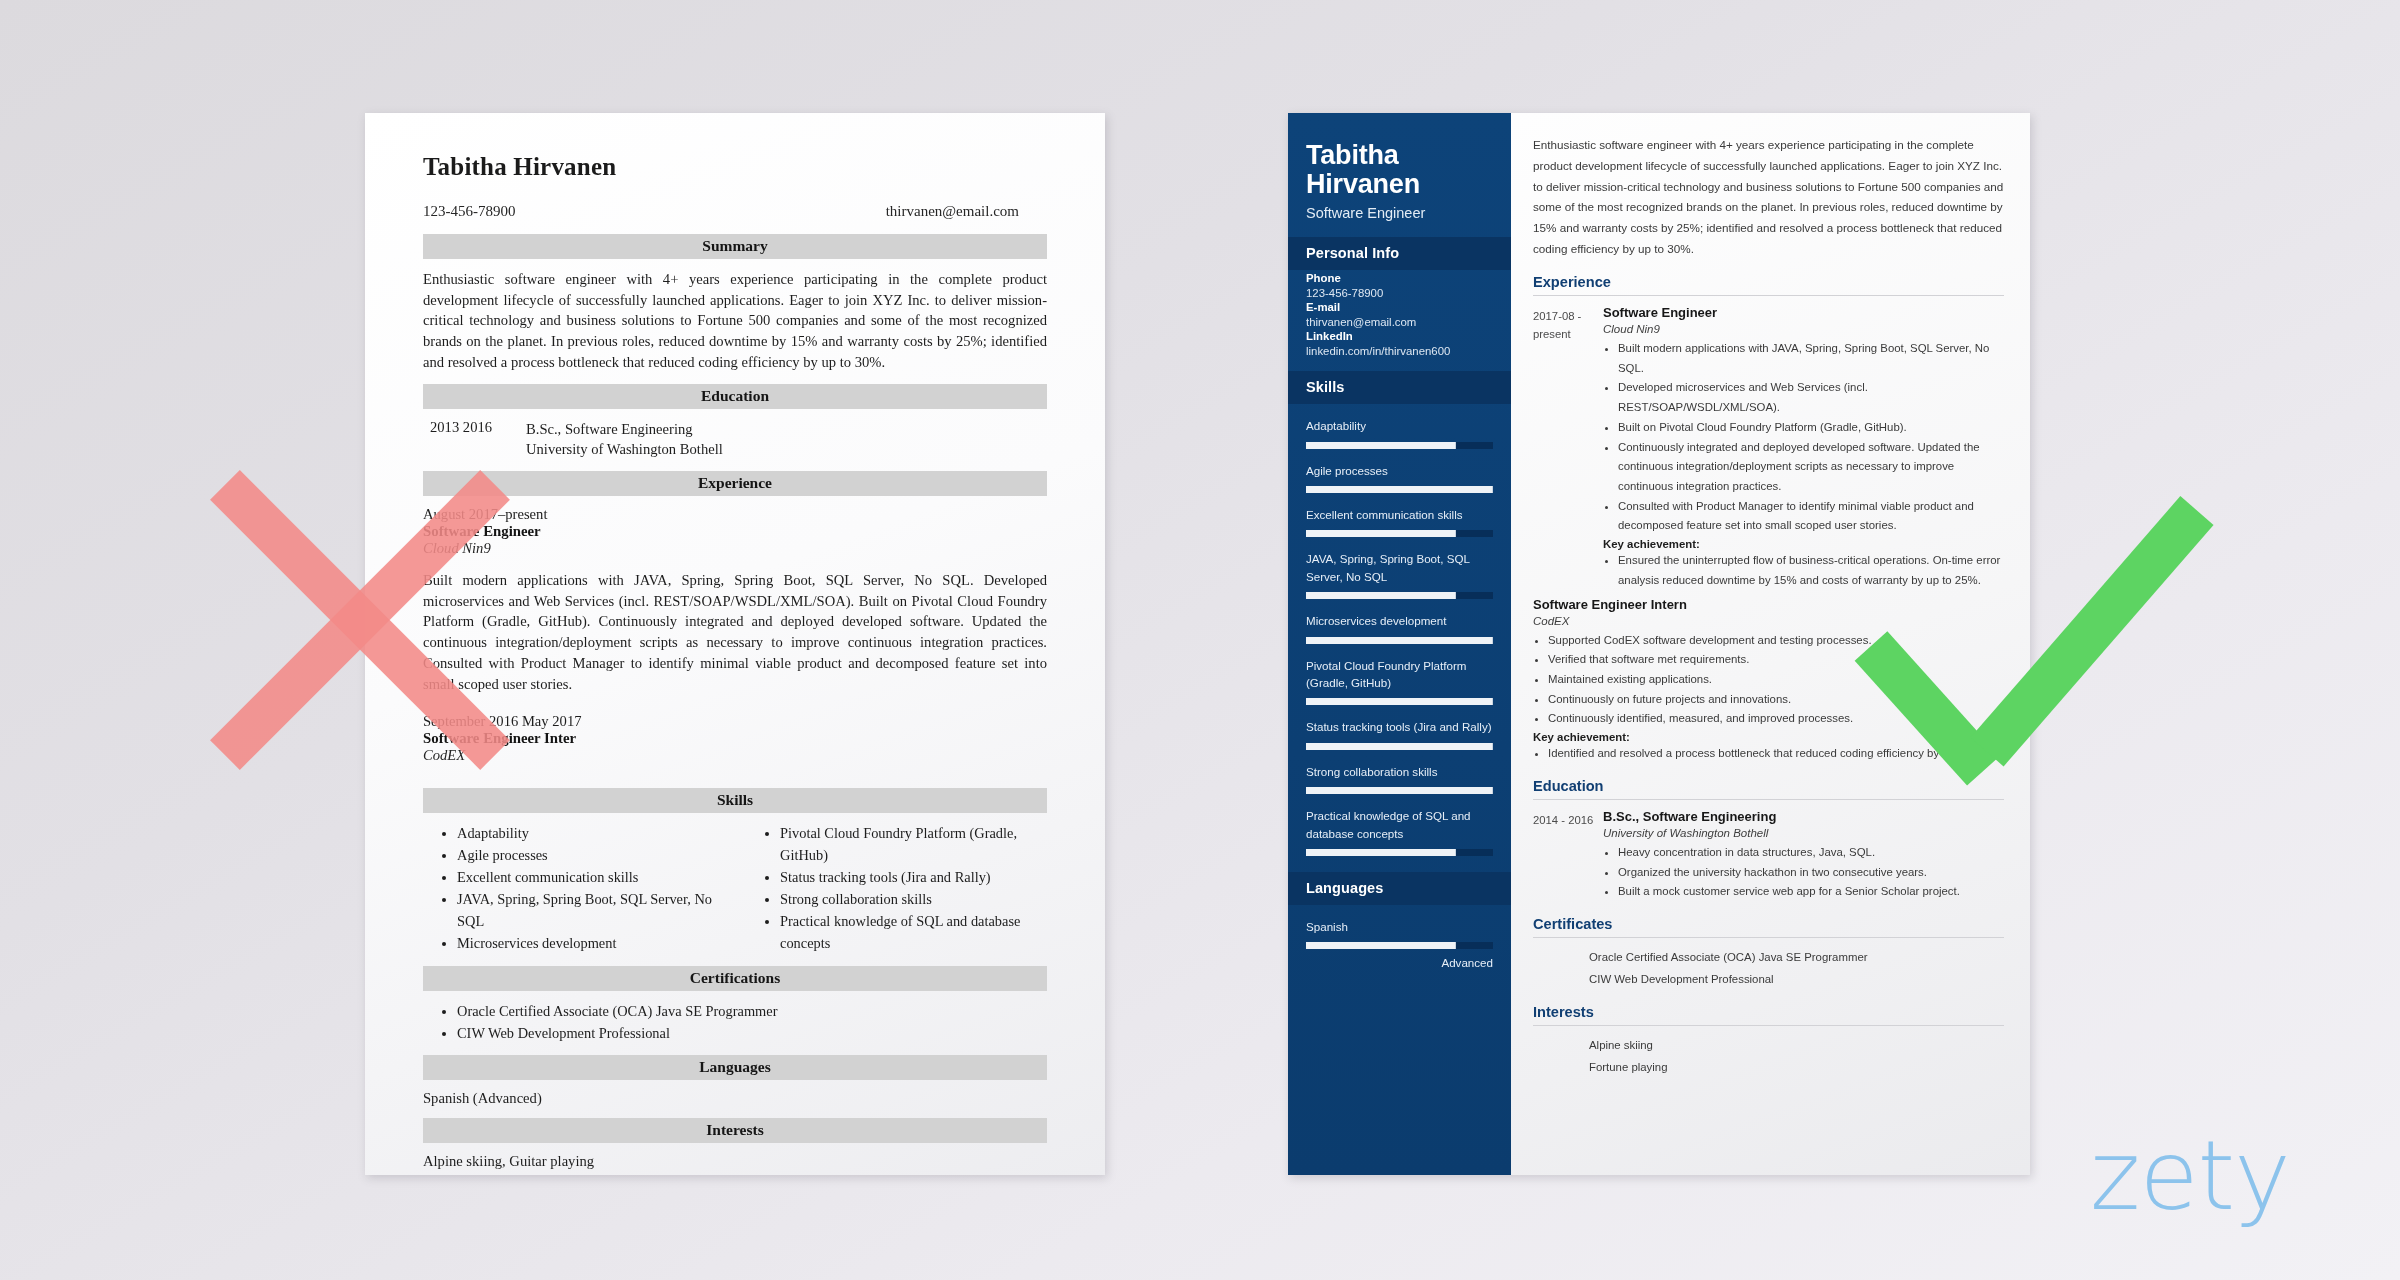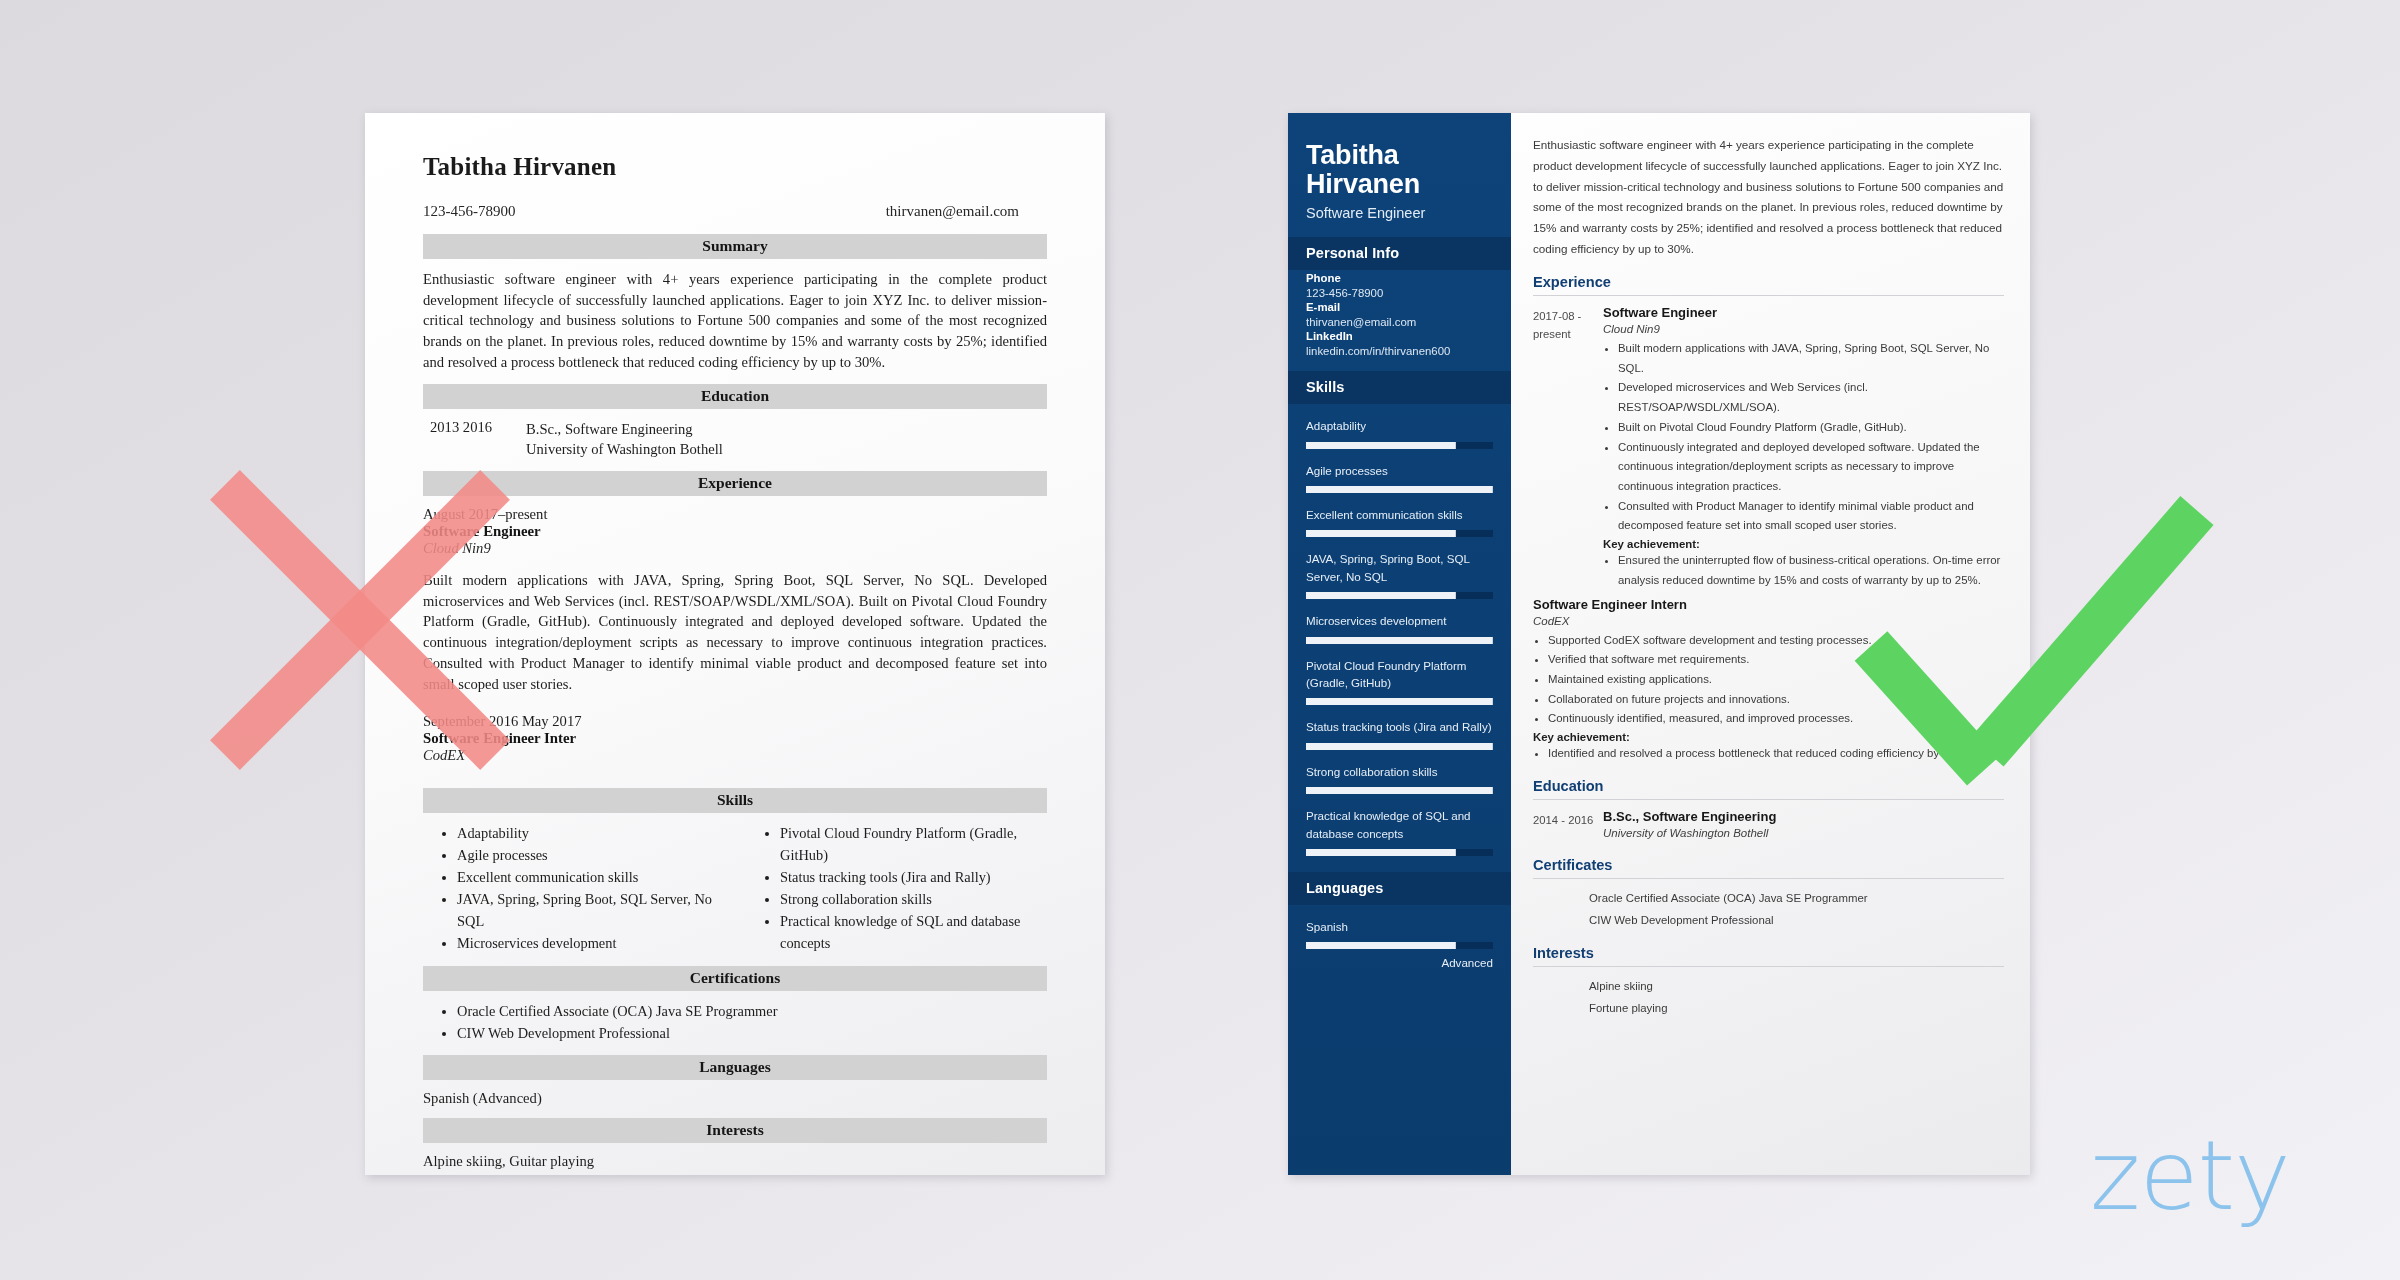--- a/index.html
+++ b/index.html
@@ -330,39 +330,44 @@
             </div>
           </div>
           <div class="dr-item">
             <div class="dr-body">
               <div class="dr-pos">Software Engineer Intern</div>
               <div class="dr-co">CodEX</div>
               <ul class="dr-ul">
                 <li>Supported CodEX software development and testing processes.</li>
                 <li>Verified that software met requirements.</li>
                 <li>Maintained existing applications.</li>
-                <li>Collaborated on future projects and innovations.</li>
+                <li>Continuously on future projects and innovations.</li>
                 <li>Continuously identified, measured, and improved processes.</li>
               </ul>
               <div class="dr-key">Key achievement:</div>
               <ul class="dr-ul">
                 <li>Identified and resolved a process bottleneck that reduced coding efficiency by up to 30%.</li>
               </ul>
             </div>
           </div>
         </div>
 
       <div class="dr-h2">Education</div>
       <div class="dr-rule"></div>
       <div>
           <div class="dr-item">
             <div class="dr-dates">2014 - 2016</div>
             <div class="dr-body">
               <div class="dr-pos">B.Sc., Software Engineering</div>
               <div class="dr-co">University of Washington Bothell</div>
+              <ul class="dr-ul">
+                <li>Heavy concentration in data structures, Java, SQL.</li>
+                <li>Organized the university hackathon in two consecutive years.</li>
+                <li>Built a mock customer service web app for a Senior Scholar project.</li>
+              </ul>
             </div>
           </div>
         </div>
 
       <div class="dr-h2">Certificates</div>
       <div class="dr-rule"></div>
       <div>
           <div class="dr-flat">Oracle Certified Associate (OCA) Java SE Programmer</div>
           <div class="dr-flat">CIW Web Development Professional</div>
         </div>

